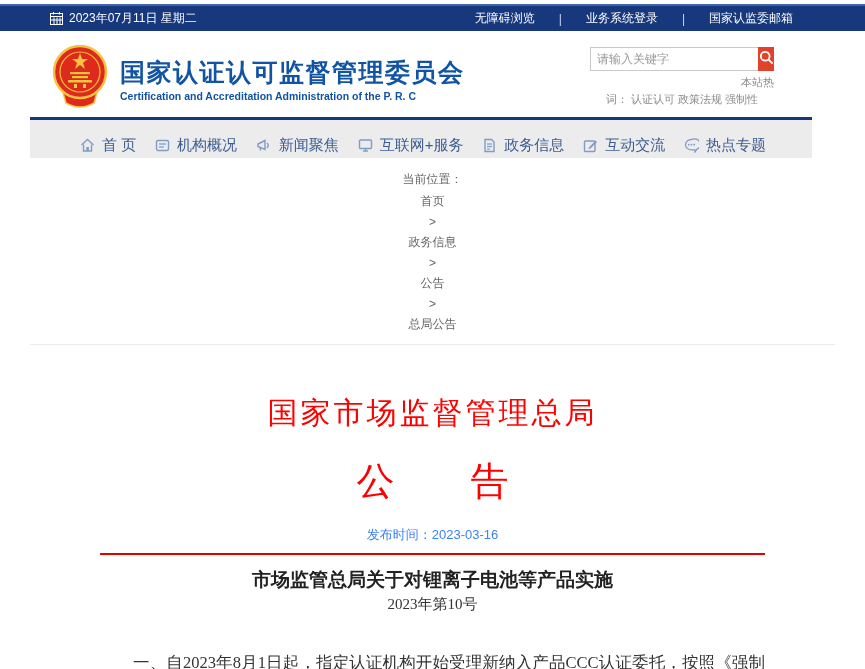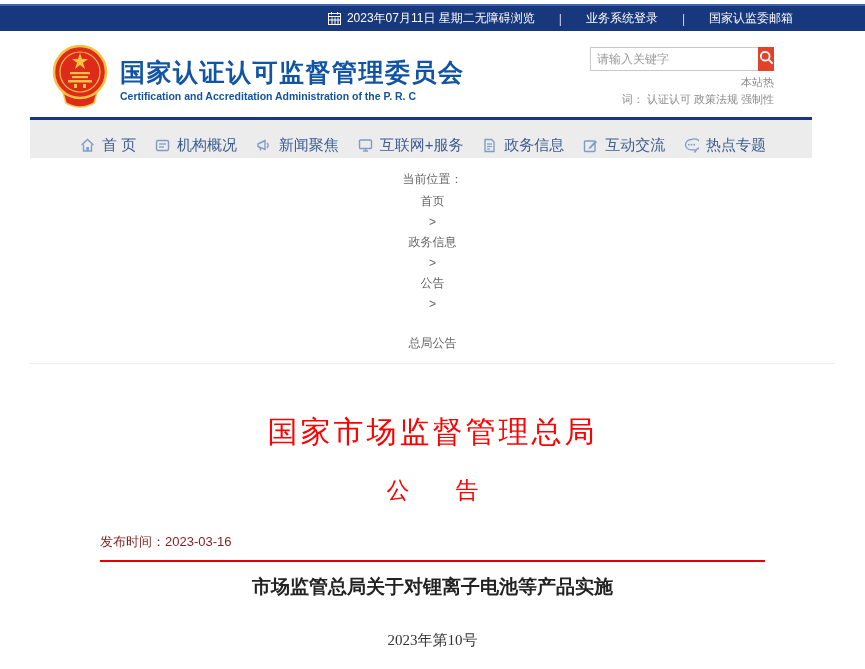--- a/index.html
+++ b/index.html
@@ -2,21 +2,21 @@
 <html><head>
 <meta charset="utf-8">
 <style>
   * { box-sizing: border-box; margin: 0; padding: 0; }
   html,body { background:#fff; }
   body { font-family:"Liberation Sans",sans-serif; }
   .page { position:relative; width:865px; height:669px; overflow:hidden; background:#fff; }
 
   
   .topbar { margin-top:4px; height:27px; background:#17387d; border-top:2px solid #3d64ad;
-            color:#fff; display:flex; align-items:center; justify-content:flex-end;
+            color:#fff; display:flex; align-items:center; justify-content:space-between;
             padding:0 72px 0 50px; font-size:12px; }
   .topbar-left { display:flex; align-items:center; gap:6px; }
   .topbar-right { display:flex; align-items:center; gap:24px; }
   .topbar-right a { color:#fff; text-decoration:none; cursor:pointer; }
   .topbar .sep { color:#cfd9ef; }
   .cal-icon svg { display:block; }
 
   
   .header { position:relative; height:86px; padding:10px 30px 0 52px; display:flex; }
   .logo { display:flex; align-items:center; gap:12px; cursor:pointer; }
@@ -24,46 +24,46 @@
   .site-sub  { color:#1254a4; font-size:10.5px; font-weight:bold; margin-top:3px; }
 
   .search-area { position:absolute; left:590px; top:16px; width:184px; }
   .search-row { display:flex; }
   .search-row input { flex:1; height:24px; border:1px solid #c9c9c9; border-right:none;
                       font-size:12px; padding:0 6px; color:#333; outline:none; }
   .search-row input::placeholder { color:#999; }
   .search-btn { width:28px; height:24px; background:#e0432a; border:none; cursor:pointer;
                 display:flex; align-items:center; justify-content:center; }
   .hot1 { margin-top:4px; font-size:11px; color:#8a8a8a; text-align:right; }
-  .hot2 { margin-top:2px; font-size:11px; color:#8a8a8a; text-align:right; }
+  .hot2 { margin-top:2px; font-size:11px; color:#8a8a8a; text-align:center; }
 
   
   .nav { margin-left:30px; width:782px; height:41px; background:#ececec; border-top:3px solid #17387d;
          display:flex; align-items:center; justify-content:space-between; padding:12px 46px 0 50px; }
   .nav-item { display:flex; align-items:center; gap:7px; color:#3c5c93; font-size:15px;
               cursor:pointer; white-space:nowrap; }
   .nav-item svg { display:block; }
 
   
   .breadcrumb { margin:0 30px; padding:13px 0 11px; font-size:12px; color:#666;
                 border-bottom:1px solid #ececec; display:flex; gap:5px; align-items:center;flex-direction:column; }
   .breadcrumb a { color:#666; text-decoration:none; cursor:pointer; }
-  .bc-current { color:#666;margin-top:19px; }
+  .bc-current { color:#666; }
 
   
   .doc { width:665px; margin:0 auto; }
   .doc-agency { margin-top:48px; text-align:center; color:#fe0000; font-size:30px;
                 font-weight:400; letter-spacing:3px; }
-  .doc-type   { margin-top:22px; text-align:center; color:#fe0000; font-size:23px;
+  .doc-type   { margin-top:22px; text-align:center; color:#fe0000; font-size:38px;
                 font-weight:400; }
-  .doc-date   { margin-top:27px; color:#7f1d1d; font-size:13px; }
+  .doc-date   { margin-top:19px; text-align:center; color:#3b82f6; font-size:13px; }
   .doc-rule   { margin-top:9px; border:none; border-top:2px solid #e60000; }
   .doc-title  { margin-top:13px; text-align:center; color:#222; font-size:19px;
                 font-weight:bold; line-height:27px;font-family:Liberation Mono, monospace; }
-  .doc-number { margin-top:29px; text-align:center; color:#333; font-size:15px;
+  .doc-number { text-align:center; color:#333; font-size:15px;
                 font-family:"Liberation Serif",serif; }
   .doc-body   { margin-top:34px; }
   .doc-body p { font-family:"Liberation Serif",serif; font-size:16.5px; line-height:30px;
                 color:#333; text-align:justify; text-indent:2em; }
 </style>
 </head>
 <body>
 
 <div class="page">
 

